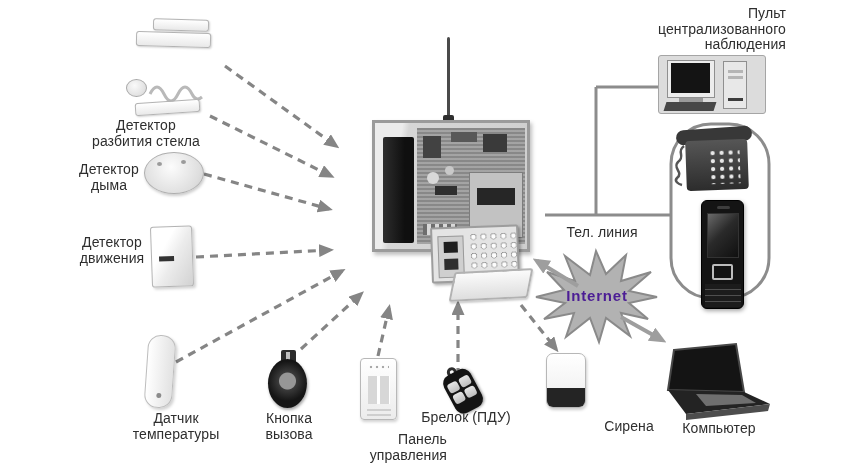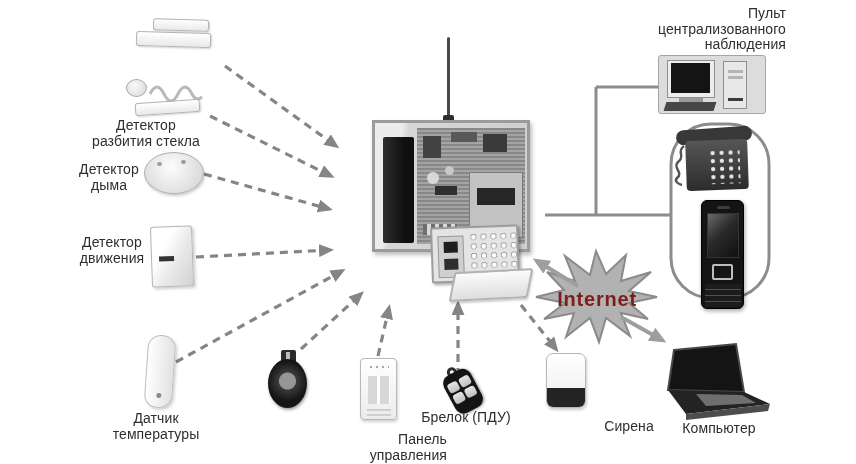--- a/index.html
+++ b/index.html
@@ -3,21 +3,21 @@
 <meta charset="utf-8">
 <style>
   html,body{margin:0;padding:0;background:#fff;}
   .stage{position:relative;width:856px;height:464px;background:#fff;overflow:hidden;
          font-family:"Liberation Sans",sans-serif;}
   .stage *{box-sizing:border-box;}
   .overlay{position:absolute;left:0;top:0;z-index:1;}
   .dev{position:absolute;z-index:3;}
   .lbl{position:absolute;z-index:4;font-size:14px;line-height:1.12;color:#2e2e2e;
        text-align:center;white-space:pre-line;letter-spacing:.1px;}
-  .lbl.bold{font-weight:bold;font-size:20px;color:#7f1d1d;letter-spacing:.8px;}
+  .lbl.bold{font-weight:bold;font-size:15px;color:#4c1d95;letter-spacing:.8px;}
 
   
   .bar{position:absolute;background:linear-gradient(#ffffff,#e9e9e9);border:1px solid #b3b3b3;
        border-radius:3px;box-shadow:1px 1px 2px rgba(0,0,0,.18);}
   .knob{position:absolute;background:radial-gradient(circle at 40% 35%,#fafafa,#d6d6d6);
         border:1px solid #a8a8a8;border-radius:50%;}
   .smoke{position:absolute;background:radial-gradient(circle at 45% 35%,#fcfcfc,#dedede 70%,#c9c9c9);
          border:1px solid #aeaeae;border-radius:50%;box-shadow:1px 2px 3px rgba(0,0,0,.2);}
   .smoke i{position:absolute;width:5px;height:4px;background:#9b9b9b;border-radius:50%;}
   .motion{position:absolute;background:linear-gradient(120deg,#ffffff 32%,#ececec 55%,#d2d2d2);
@@ -257,25 +257,28 @@
     <div class="keys"></div>
   </div>
   <div class="flap dev" style="left:452px;top:270px;width:78px;height:30px;"></div>
 
   <div class="lbl" style="left:66px;top:118px;width:160px;">Детектор
 разбития стекла</div>
   <div class="lbl" style="left:49px;top:162px;width:120px;">Детектор
 дыма</div>
   <div class="lbl" style="left:52px;top:235px;width:120px;">Детектор
 движения</div>
-  <div class="lbl" style="left:76px;top:411px;width:160px;">Датчик
+  <div class="lbl" style="left:96px;top:411px;width:160px;">Датчик
 температуры</div>
+  <div class="lbl" style="left:229px;top:411px;width:120px;">Кнопка
+вызова</div>
   <div class="lbl" style="left:307px;top:432px;width:140px;text-align:right;">Панель
 управления</div>
   <div class="lbl" style="left:396px;top:410px;width:140px;">Брелок (ПДУ)</div>
   <div class="lbl" style="left:526px;top:419px;width:120px;margin-left:43px;">Сирена</div>
   <div class="lbl" style="left:649px;top:421px;width:140px;">Компьютер</div>
   <div class="lbl" style="left:616px;top:6px;width:170px;text-align:right;">Пульт
 централизованного
 наблюдения</div>
+  <div class="lbl" style="left:542px;top:225px;width:120px;">Тел. линия</div>
   <div class="lbl bold" style="left:537px;top:288px;width:120px;">Internet</div>
 
 </div>
 
 </body></html>

